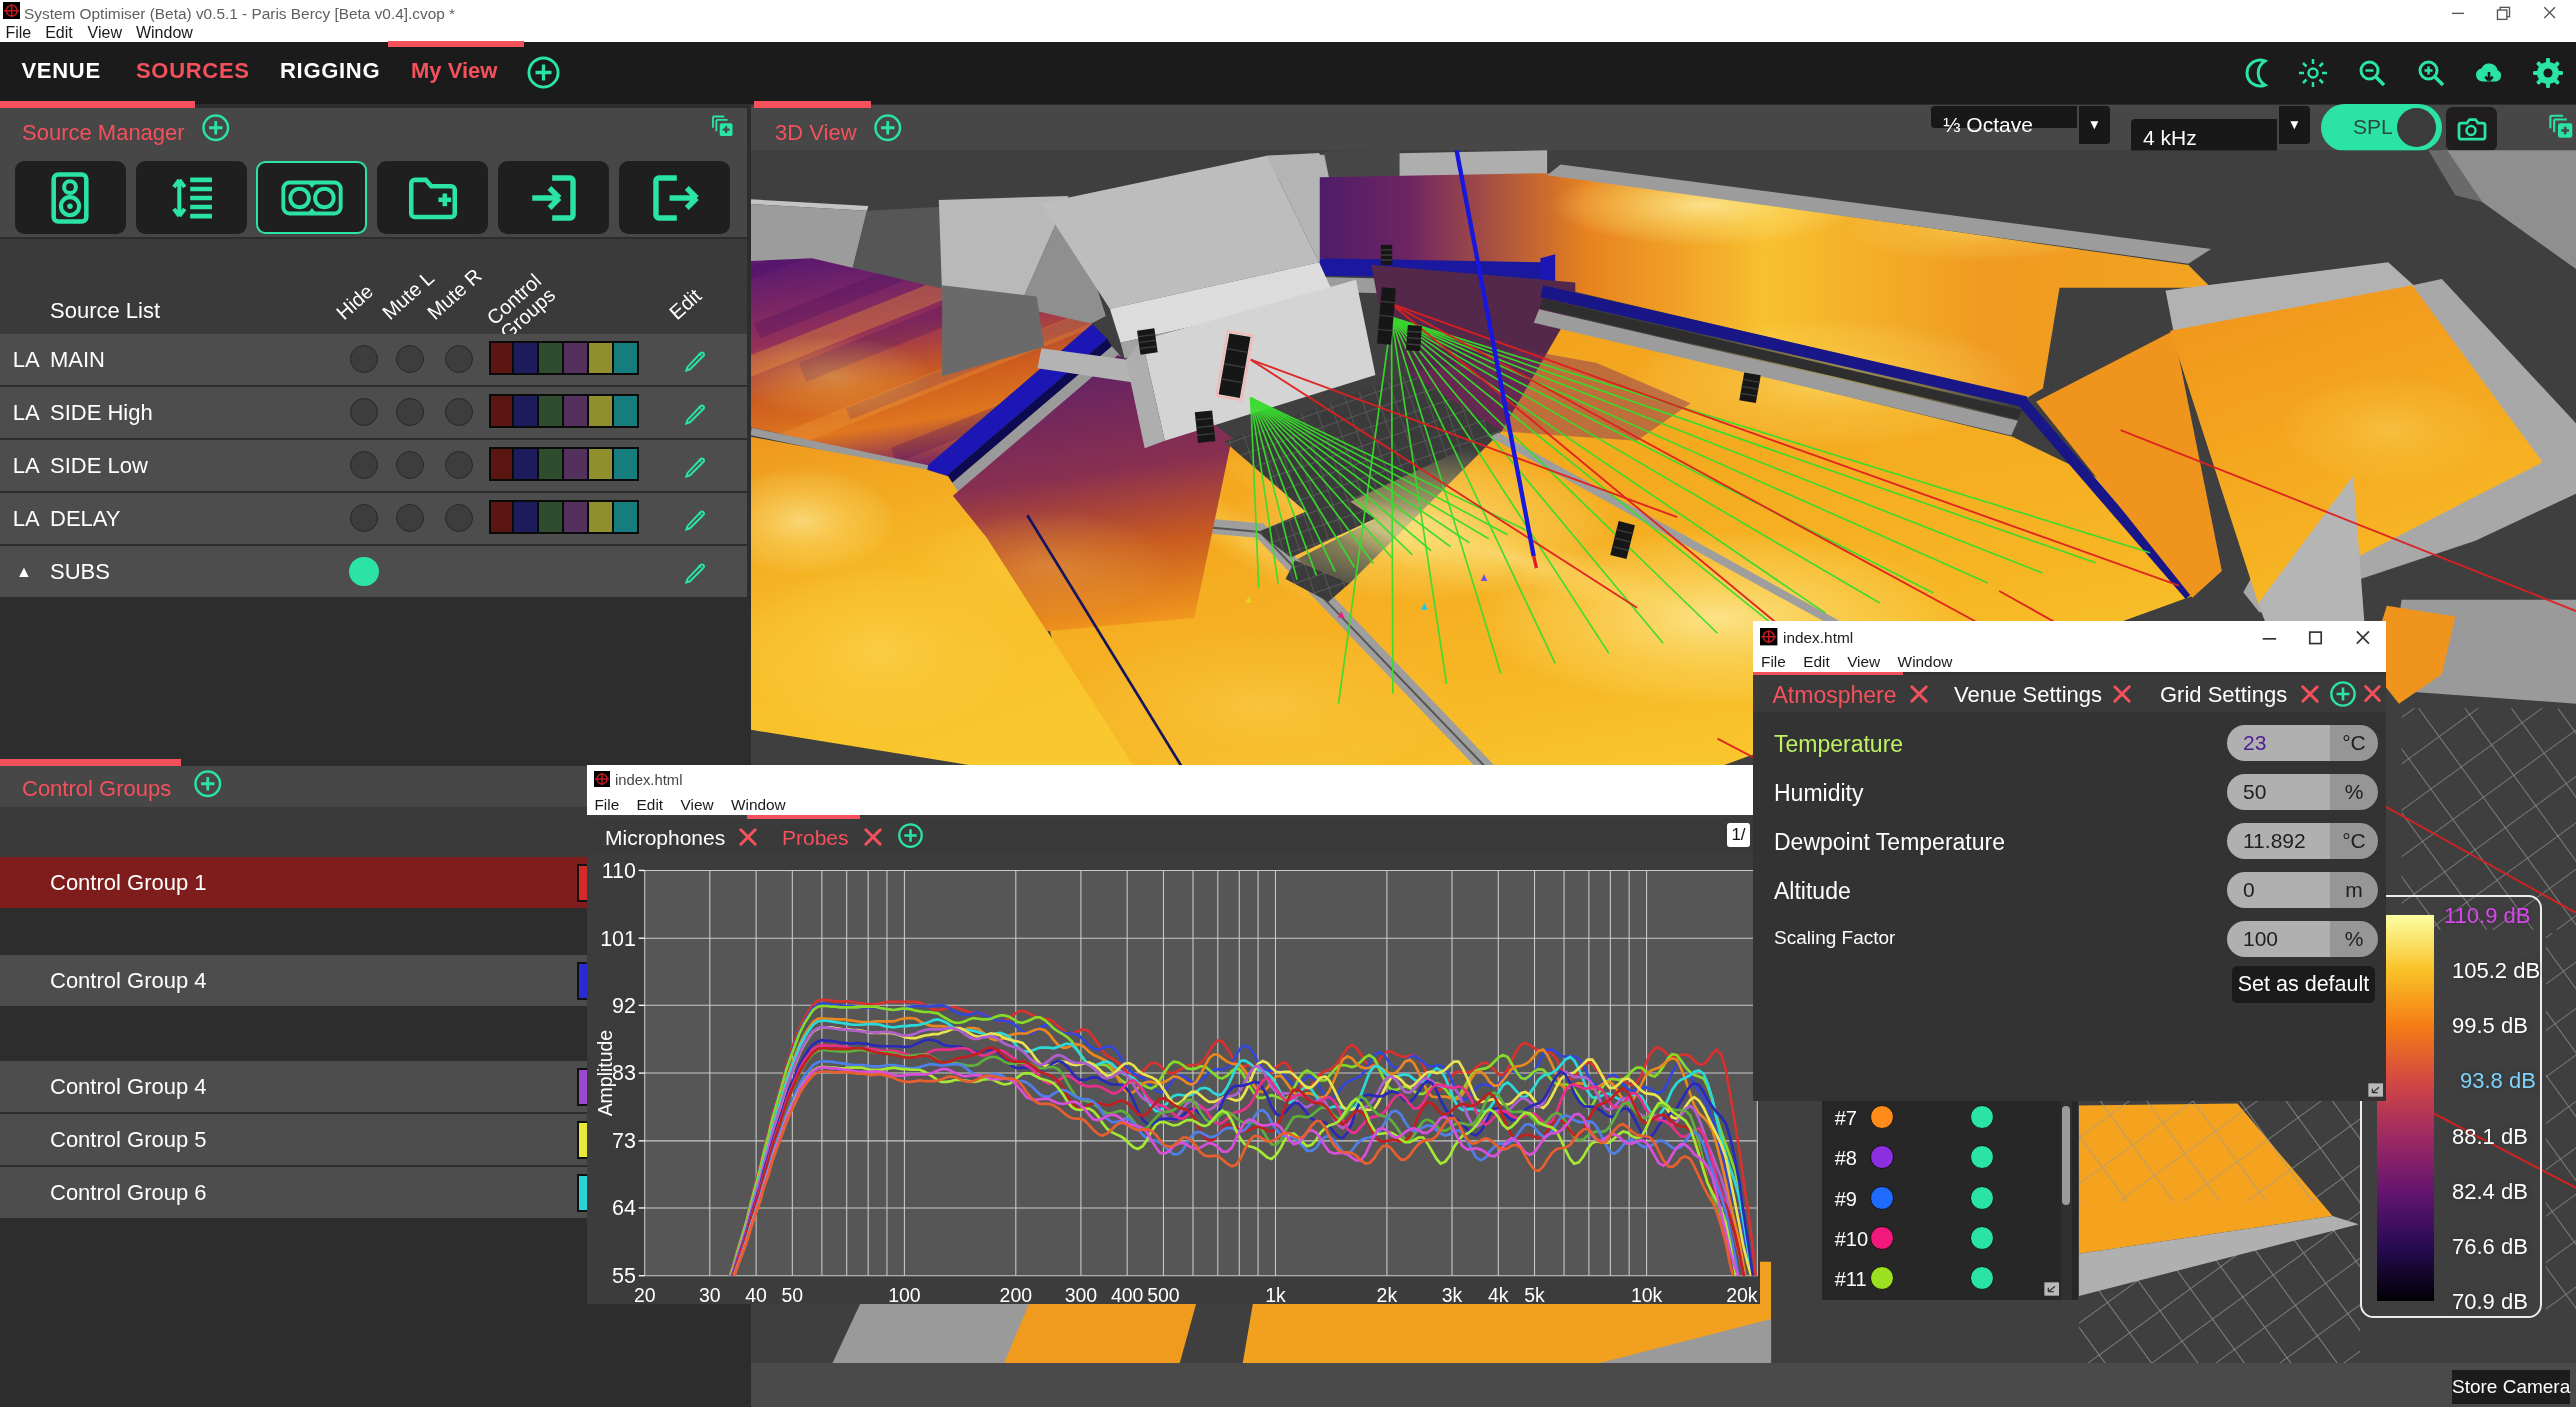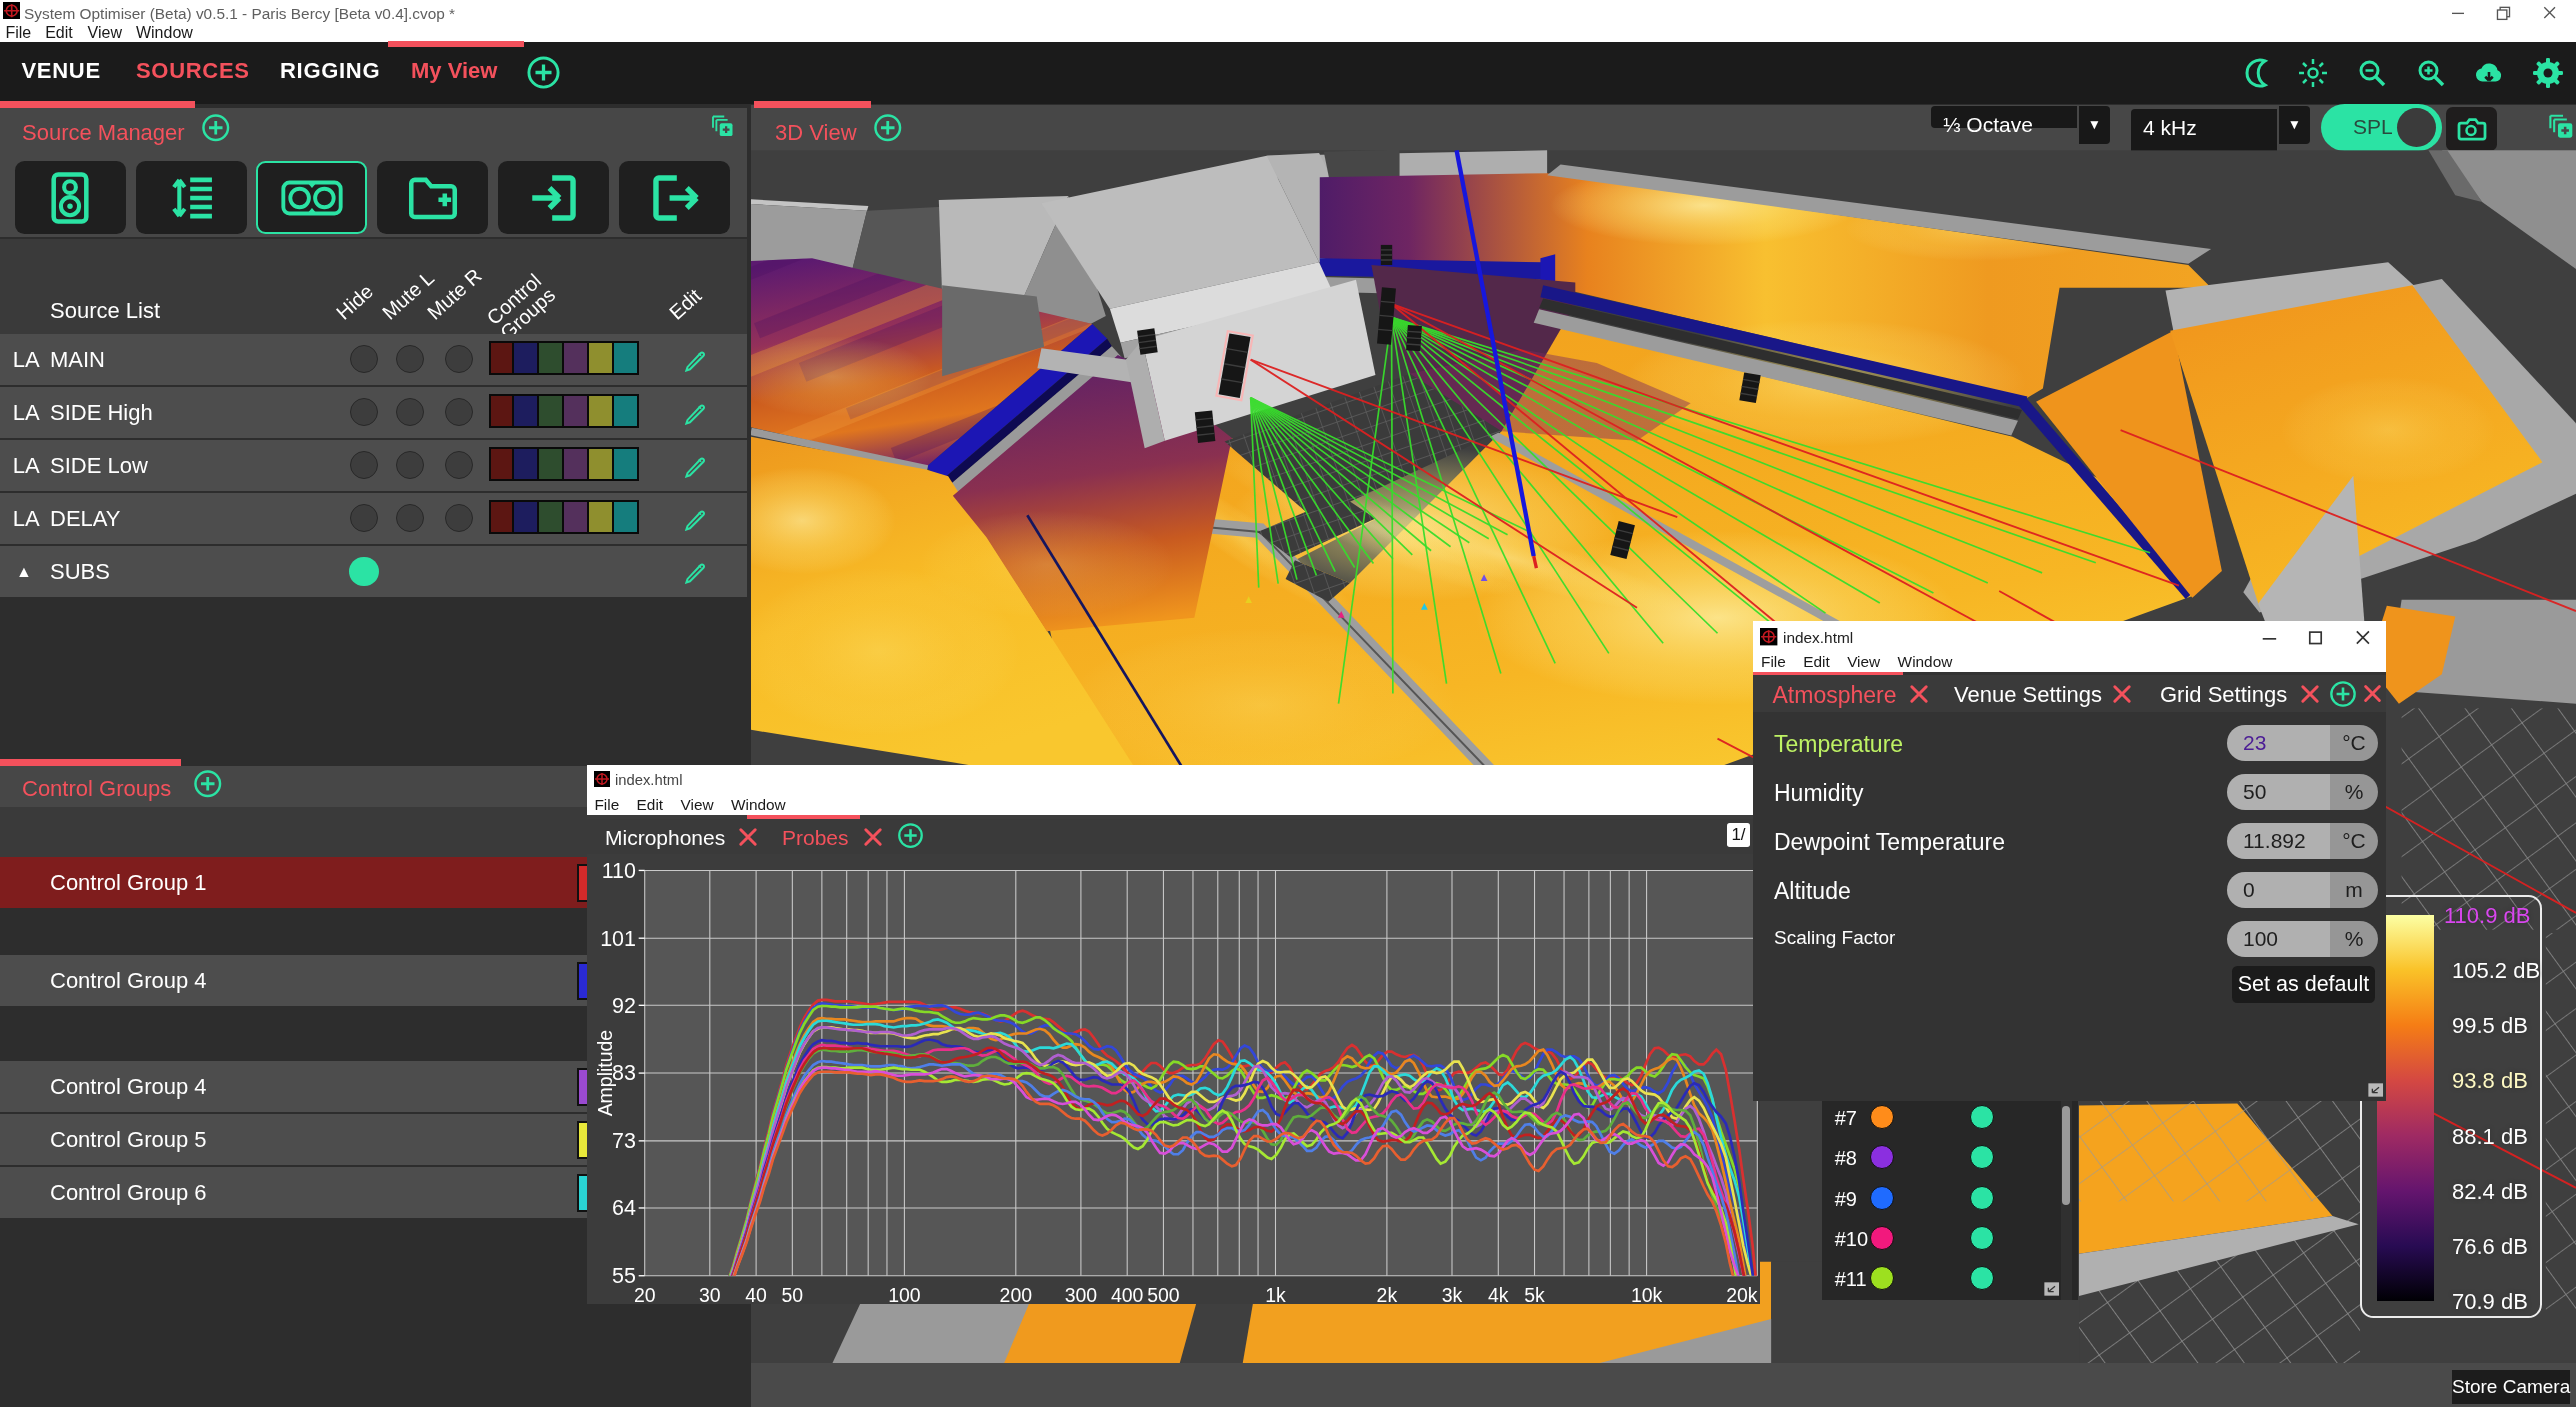--- a/index.html
+++ b/index.html
@@ -242,21 +242,21 @@
   </div>
 <div class="abs" style="left:751px;top:105px;width:1825px;height:1303px;background:#474747">
     <div class="abs" style="left:3.4px;top:-4px;width:117px;height:6.7px;background:#f4515c"></div>
     <div class="abs" style="left:24px;top:14.8px;color:#f4515c;font-size:22px">3D View</div>
     <div class="abs" style="left:122px;top:8px"><svg width="29.5" height="29.5" viewBox="0 0 48 48">
         <circle cx="24" cy="24" r="20" fill="none" stroke="#2be3a4" stroke-width="4"></circle>
         <path d="M24 13v22M13 24h22" stroke="#2be3a4" stroke-width="4.5"></path>
       </svg></div>
     <div class="abs" style="left:1180px;top:0.7px;width:146px;height:22px;background:#181818;border-radius:4px 0 0 4px;color:#fff;font-size:21px;line-height:38px;padding-left:12px">⅓ Octave</div>
     <div class="abs" style="left:1328px;top:0.7px;width:31px;height:38px;background:#181818;border-radius:0 4px 4px 0;color:#fff;font-size:13.4px;text-align:center;line-height:38px">▼</div>
-    <div class="abs" style="left:1380px;top:4px;width:146px;height:52px;background:#181818;border-radius:4px 0 0 4px;color:#fff;font-size:21px;line-height:38px;padding-left:12px">4 kHz</div>
+    <div class="abs" style="left:1380px;top:14px;width:146px;height:52px;background:#181818;border-radius:4px 0 0 4px;color:#fff;font-size:21px;line-height:38px;padding-left:12px">4 kHz</div>
     <div class="abs" style="left:1528px;top:0.7px;width:31px;height:38px;background:#181818;border-radius:0 4px 4px 0;color:#fff;font-size:13.4px;text-align:center;line-height:38px">▼</div>
     <div class="abs" style="left:1570px;top:-1.3px;width:121px;height:47px;background:#2be3a4;border-radius:23.5px">
       <div class="abs" style="left:32px;top:11.4px;color:#2a4a3e;font-size:21px">SPL</div>
       <div class="abs" style="left:76px;top:4px;width:39px;height:39px;border-radius:50%;background:#3b3b3b"></div>
     </div>
     <div class="abs" style="left:1695px;top:2px;width:51px;height:44px;background:#1f1d1d;border-radius:6.7px;display:flex;align-items:center;justify-content:center">
       <svg width="32" height="32" viewBox="0 0 64 64">
         <path d="M10 20h12l5-7h12l5 7h10a4 4 0 014 4v24a4 4 0 01-4 4H10a4 4 0 01-4-4V24a4 4 0 014-4z" fill="none" stroke="#2be3a4" stroke-width="5.5"></path>
         <circle cx="30" cy="35" r="9" fill="none" stroke="#2be3a4" stroke-width="5"></circle>
       </svg>
@@ -727,18 +727,18 @@
     <svg class="abs" style="left:614px;top:461px" width="17.4" height="16" viewBox="0 0 26 24">
       <rect x="2" y="2" width="22" height="20" fill="#b9b9b9"></rect>
       <path d="M8 16l10-8M8 16h8M8 16v-6" stroke="#333" stroke-width="2" fill="none"></path>
     </svg>
   </div>
 <div class="abs" style="left:2360px;top:895px;width:182px;height:423px;border:2px solid #ececec;border-radius:13.4px;z-index:2">
     <div class="abs" style="left:15.4px;top:18px;width:57px;height:386px;background:linear-gradient(to bottom,#fcffa4,#fac228,#f57d15,#d44842,#9f2a63,#65156e,#280b53,#000004)"></div>
     <div class="abs" style="left:82px;top:6px;color:#d946ef;font-size:22px;white-space:nowrap;text-shadow:0 0 4px #333">110.9 dB</div>
     <div class="abs" style="left:90px;top:61px;color:#fff;font-size:22px;white-space:nowrap;text-shadow:0 0 4px #333">105.2 dB</div>
     <div class="abs" style="left:90px;top:116px;color:#fff;font-size:22px;white-space:nowrap;text-shadow:0 0 4px #333">99.5 dB</div>
-    <div class="abs" style="left:90px;top:171px;color:#fef9c3;font-size:22px;white-space:nowrap;text-shadow:0 0 4px #333">93.8 dB</div>
+    <div class="abs" style="left:98px;top:171px;color:#7dd3fc;font-size:22px;white-space:nowrap;text-shadow:0 0 4px #333">93.8 dB</div>
     <div class="abs" style="left:90px;top:227px;color:#fff;font-size:22px;white-space:nowrap;text-shadow:0 0 4px #333">88.1 dB</div>
     <div class="abs" style="left:90px;top:282px;color:#fff;font-size:22px;white-space:nowrap;text-shadow:0 0 4px #333">82.4 dB</div>
     <div class="abs" style="left:90px;top:337px;color:#fff;font-size:22px;white-space:nowrap;text-shadow:0 0 4px #333">76.6 dB</div>
     <div class="abs" style="left:90px;top:392px;color:#fff;font-size:22px;white-space:nowrap;text-shadow:0 0 4px #333">70.9 dB</div>
   </div>
 
 </body></html>

